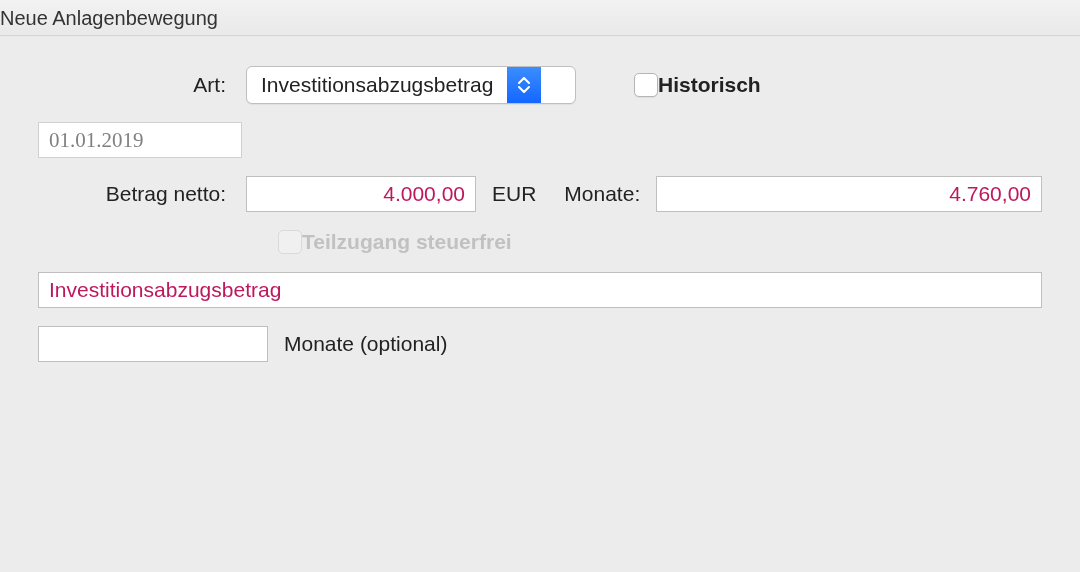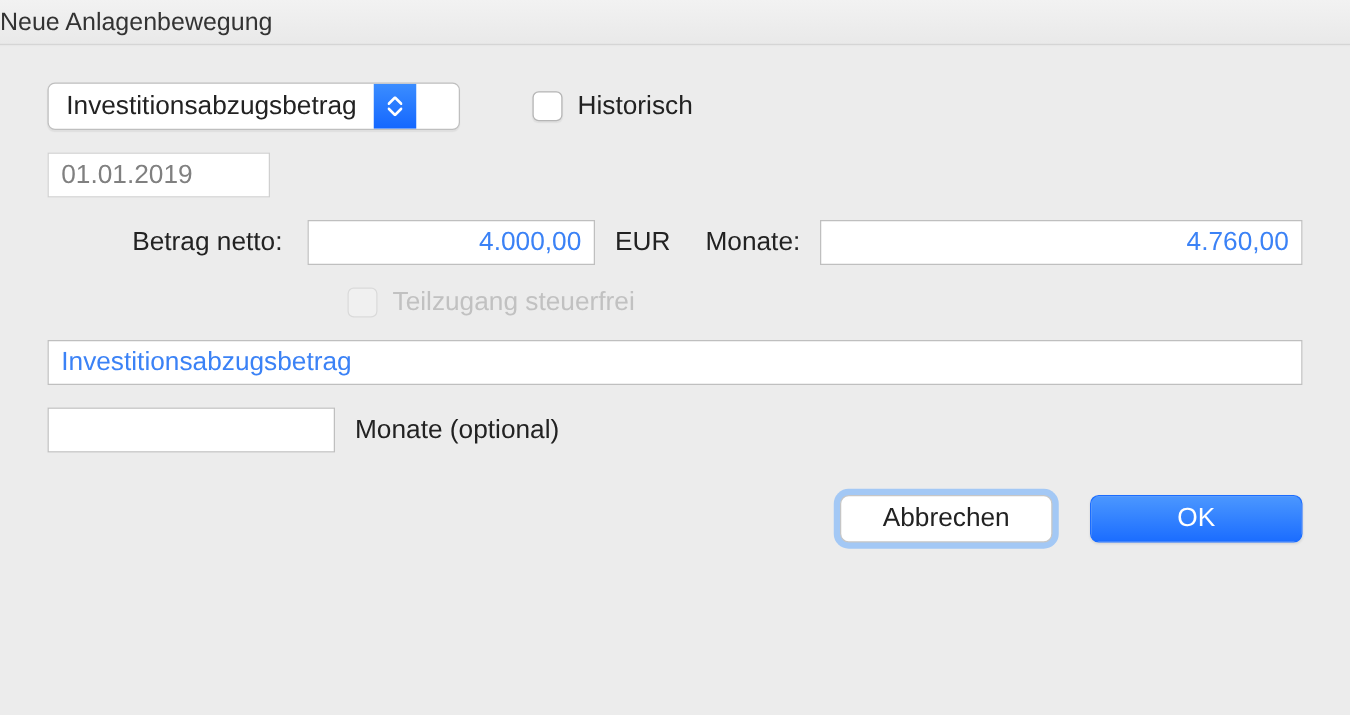--- a/index.html
+++ b/index.html
@@ -64,40 +64,41 @@
     background: linear-gradient(#3b8dff,#1467ff);
     display: flex;
     flex-direction: column;
     align-items: center;
     justify-content: center;
   }
   .sel-arrows svg { display:block; }
   .checkbox {
     display: inline-flex;
     align-items: center;
-    gap: 12px;
+    gap: 0;
+    font-weight: bold;
   }
   .checkbox .box {
     width: 24px;
     height: 24px;
     background: #fff;
     border: 1px solid #b5b5b5;
     border-radius: 5px;
     box-shadow: 0 1px 1px rgba(0,0,0,0.06);
   }
   .checkbox.disabled { color: #c1c1c1; margin-left: 32px; }
   .checkbox.disabled .box { background:#f0f0f0; border-color:#dadada; box-shadow:none; }
   input.textfield, .textfield {
     height: 36px;
     background:#fff;
     border:1px solid #bfbfbf;
     border-radius: 0;
     padding: 4px 10px;
     font-size: 21px;
-    color:#3b82f6;
+    color:#be185d;
   }
   input.textfield[readonly] {
     color:#808080;
     border-color:#d0d0d0;
   }
   .amount { text-align:right; }
   .combo-btn {
     width: 40px;
     height: 36px;
     background: #fff;
@@ -139,20 +140,21 @@
   }
 </style>
 </head>
 <body>
 
 <div class="titlebar">Neue Anlagenbewegung</div>
 
 <div class="body">
 
   <div class="row">
+    <div class="label-col">Art:</div>
     <div class="field-col">
       <div class="mac-select" style="width:330px;">
         <div class="sel-text">Investitionsabzugsbetrag</div>
         <div class="sel-arrows">
           <svg width="12" height="8" viewBox="0 0 12 8">
               <path d="M1 6 L6 1 L11 6" stroke="#fff" stroke-width="2" fill="none" stroke-linecap="round" stroke-linejoin="round"></path>
             </svg>
           <svg width="12" height="8" viewBox="0 0 12 8">
               <path d="M1 2 L6 7 L11 2" stroke="#fff" stroke-width="2" fill="none" stroke-linecap="round" stroke-linejoin="round"></path>
             </svg>
@@ -161,21 +163,21 @@
       <div style="width:26px;"></div>
       <div class="checkbox">
         <div class="box"></div>
         <span>Historisch</span>
       </div>
     </div>
   </div>
 
   <div class="row">
     <div class="field-col">
-      <input class="textfield" readonly="" style="width: 178px;" value="01.01.2019">
+      <input class="textfield" readonly="" style="width: 204px; font-family: Liberation Serif, serif;" value="01.01.2019">
     </div>
   </div>
 
   <div class="row">
     <div class="label-col">Betrag netto:</div>
     <div class="field-col">
       <input class="textfield amount" style="width: 230px;" value="4.000,00">
       <span>EUR</span>
       <span style="margin-left:12px;">Monate:</span>
       <input class="textfield amount" style="flex: 1 1 0%;" value="4.760,00">
@@ -199,22 +201,14 @@
   </div>
 
   <div class="row">
     <div class="field-col">
       <input class="textfield" style="width: 230px;" value="">
       <span>Monate (optional)</span>
     </div>
   </div>
 
 
-  <div class="buttons-row">
-    <div class="btn btn-default">
-      <span>Abbrechen</span>
-    </div>
-    <div class="btn btn-primary">
-      <span>OK</span>
-    </div>
-  </div>
 
 </div>
 
 </body></html>

